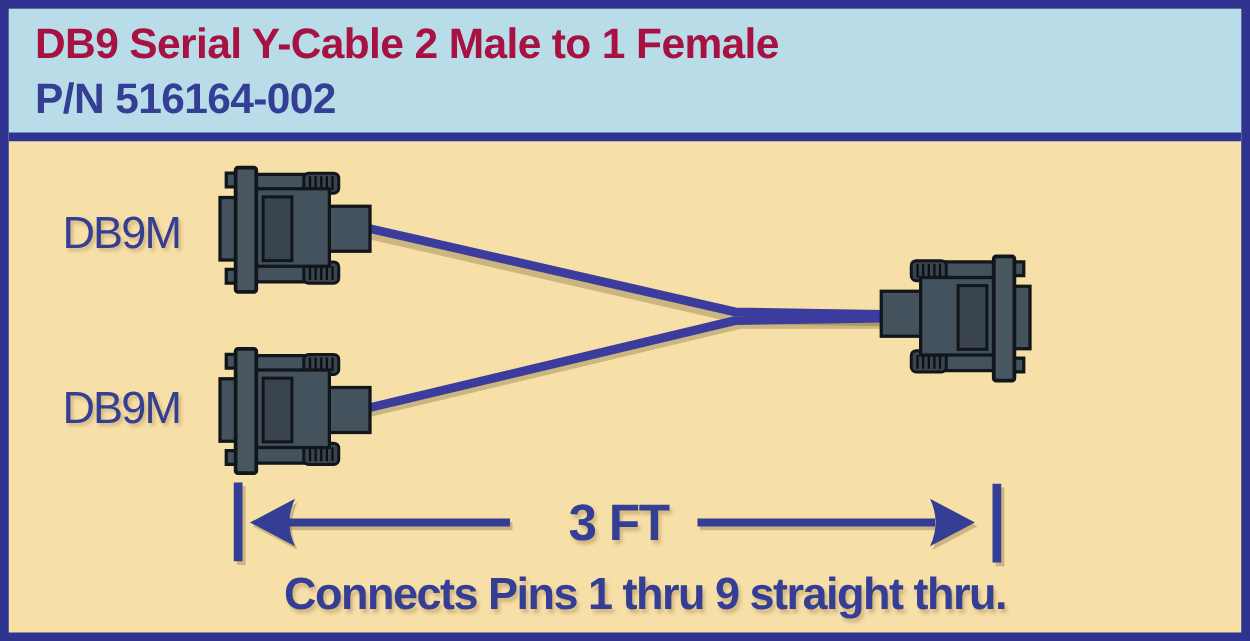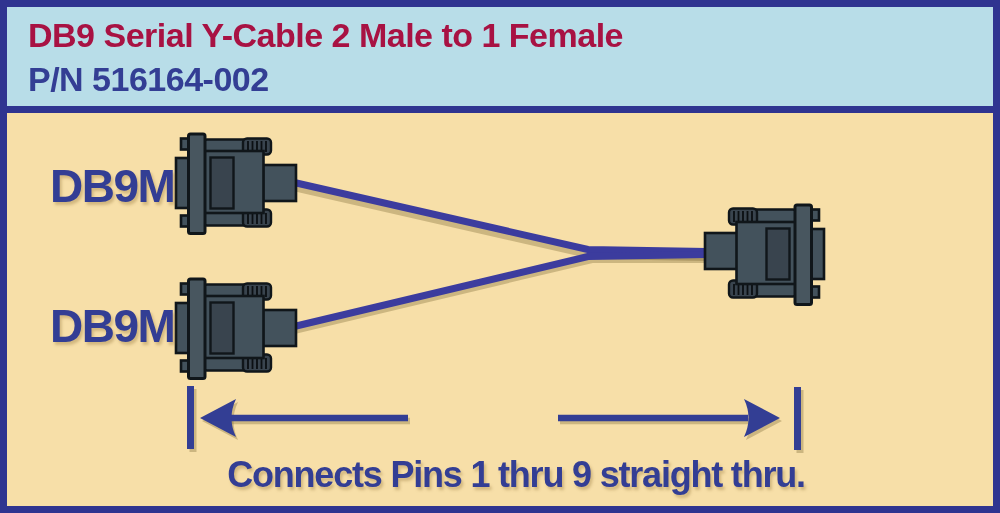--- a/index.html
+++ b/index.html
@@ -37,22 +37,22 @@
   }
   .header .part-number{
     font-size:34px;font-weight:bold;line-height:42px;
     color:var(--text-navy);
     letter-spacing:-0.5px;
     white-space:nowrap;
   }
   .diagram-svg{position:absolute;left:-7px;top:-7px;width:1000px;height:513px;}
   .conn-label{
     position:absolute;
-    font-weight:bold;
-    font-size:46px;line-height:42px;
+    font-weight:normal;
+    font-size:36px;line-height:42px;
     letter-spacing:-1.5px;
     color:var(--text-navy);
     text-shadow:2px 3px 3px rgba(140,110,50,0.35);
     white-space:nowrap;
   }
   .label-db9m-top{left:43px;top:158px;}
   .label-db9m-bottom{left:43px;top:298px;}
   .label-db9f{left:841px;top:224px;}
   .length-label{
     position:absolute;left:408px;top:391px;width:160px;
@@ -170,16 +170,17 @@
       <line class="dim" x1="228" y1="418" x2="408" y2="418" stroke-width="6.5"></line>
       <line class="dim" x1="558" y1="418" x2="748" y2="418" stroke-width="6.5"></line>
       <path class="dim-head" d="M200,418 L236,399 Q227,418 236,437 Z"></path>
       <path class="dim-head" d="M780,418 L744,399 Q753,418 744,437 Z"></path>
     </g>
   </svg>
 
   <div class="conn-label label-db9m-top">DB9M</div>
   <div class="conn-label label-db9m-bottom">DB9M</div>
 
+  <div class="length-label">3 FT</div>
 
   <div class="note">Connects Pins 1 thru 9 straight thru.</div>
 
 </div>
 
 </body></html>

